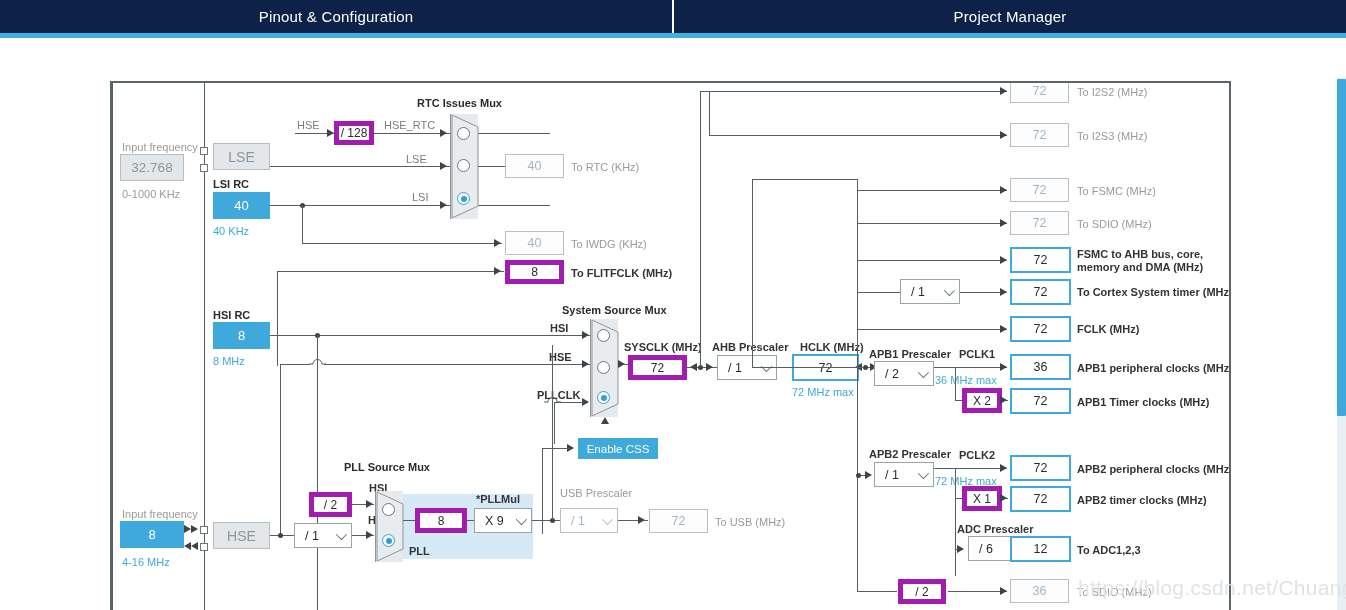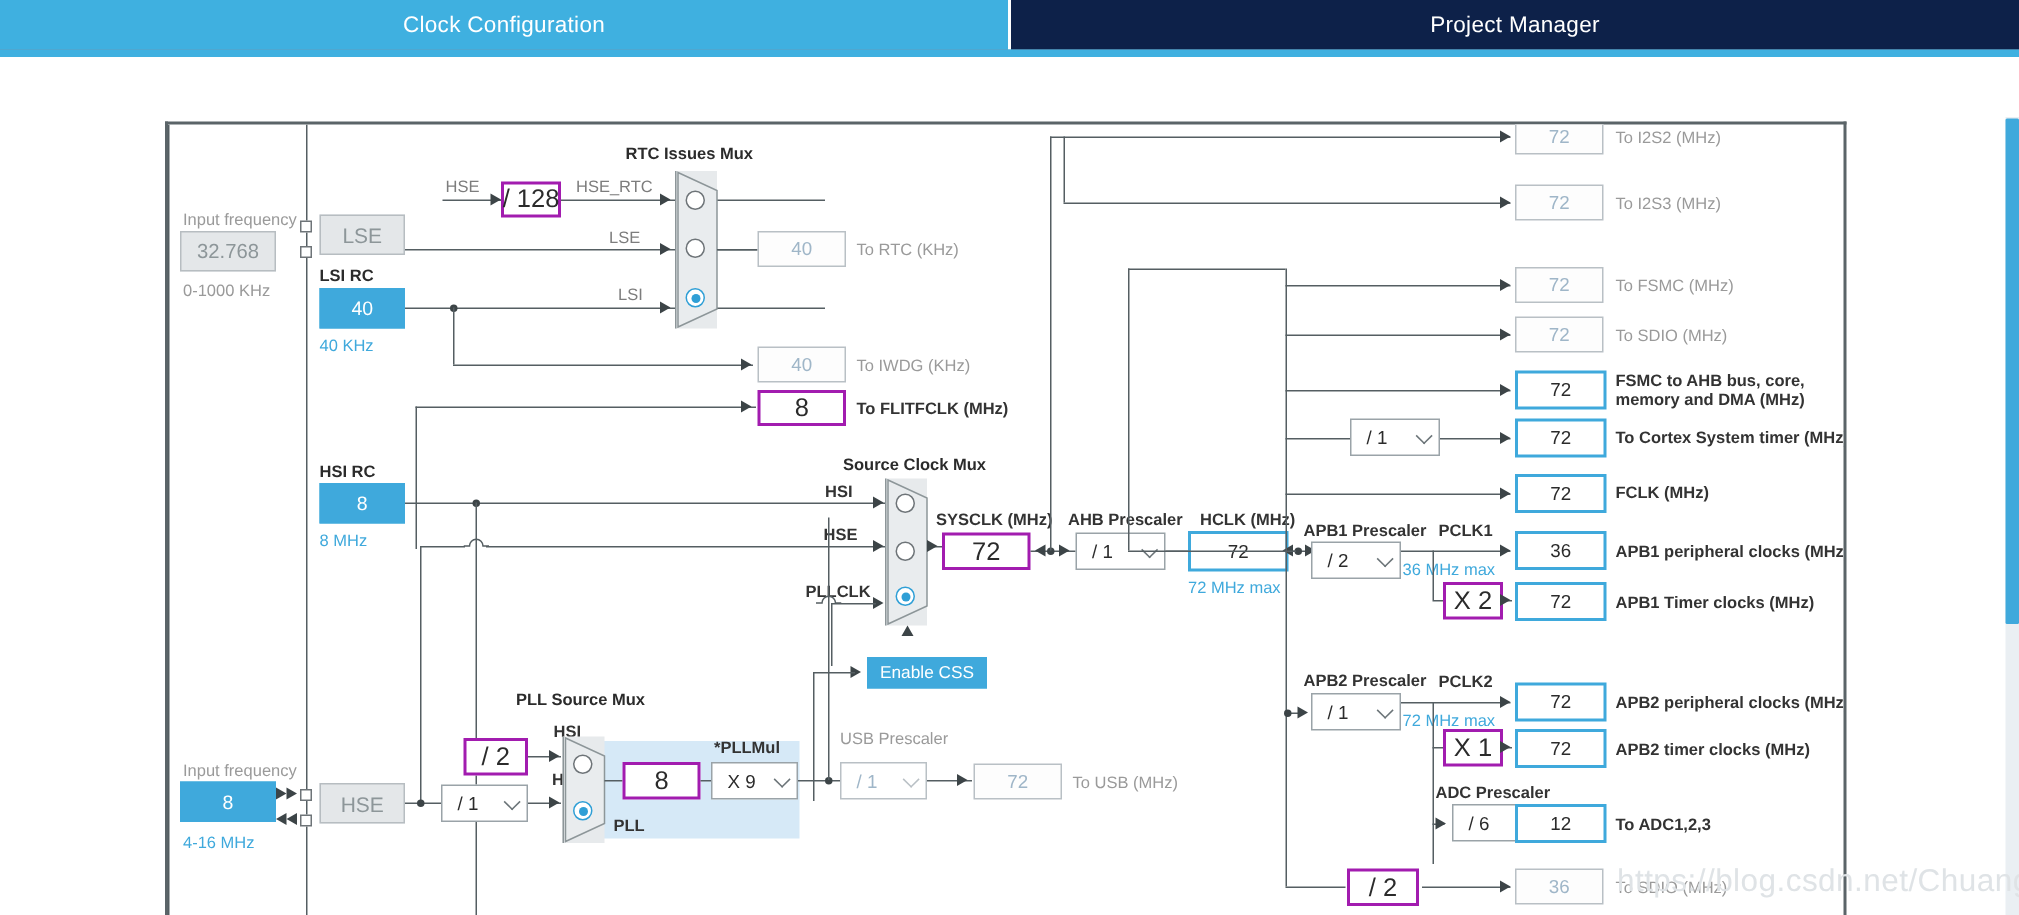--- a/index.html
+++ b/index.html
@@ -90,21 +90,21 @@
   .box.hi  { border: 2px solid #3fa9dc; color: #2b2b2b; }
   .box.accent {
     background: #3fa9dc; border: 1px solid #3fa9dc; color: #ffffff; font-size: 13px;
   }
   .box.gray {
     background: #e4e7e9; border: 1px solid #b7bdc1; color: #8d9699; font-size: 14px;
   }
   .box.grayin {
     background: #e4e7e9; border: 1px solid #b7bdc1; color: #8d9699; font-size: 13.5px;
   }
-  .box.plain { border: 2px solid #a21caf; font-size: 17px; }
+  .box.plain { border: 5px solid #a21caf; font-size: 12px; }
 
   
   .sel {
     position: absolute; display: flex; align-items: center;
     border: 1px solid #9aa3a8; background: #ffffff;
     font-size: 12.5px; color: #2b2b2b; cursor: pointer;
     padding-left: 10px;
   }
   .sel .chev {
     position: absolute; right: 7px; top: 50%; width: 8px; height: 8px;
@@ -170,21 +170,21 @@
   #watermark {
     position: absolute; left: 1078px; top: 576px;
     font-size: 21px; color: #dfe3e6; white-space: nowrap;
     letter-spacing: .3px; pointer-events: none;
   }
 </style>
 </head>
 <body>
 
 <div id="tabbar">
-  <div class="tab active">Clock Configuration</div>
+  <div class="tab">Pinout &amp; Configuration</div>
   <div class="tab">Project Manager</div>
 </div>
 <div id="tabstrip"></div>
 
 <div id="toolbar">
   <div class="tb-icon" style="left:371px">
     <svg width="20" height="20" viewBox="0 0 20 20">
       <path d="M4 10 L8 6 M4 10 L8 14 M4 10 H14 V16" fill="none" stroke="#3fa9dc" stroke-width="1.6"></path>
     </svg>
   </div>
@@ -295,21 +295,21 @@
 
   <div class="hline" style="left:168px; top:281px; width:30px;"></div>
   <div class="hline" style="left:212px; top:281px; width:335px;"></div>
   <svg style="position:absolute; left:197px; top:274px;" width="17" height="9">
     <path d="M0 7 L4 7 A4.5 4.5 0 0 1 13 7 L17 7" fill="none" stroke="#555e62" stroke-width="1"></path>
   </svg>
   <div class="dot" style="left:534px; top:279px;"></div>
   <div class="arrow" style="left:470px; top:277px;"></div>
   <div class="vline" style="left:168px; top:281px; height:170px;"></div>
 
-  <div class="lbl bold" style="left:450px; top:221px;">Source Clock Mux</div>
+  <div class="lbl bold" style="left:450px; top:221px;">System Source Mux</div>
   <div class="lbl dark" style="left:438px; top:239px;">HSI</div>
   <div class="lbl dark" style="left:437px; top:268px;">HSE</div>
   <div class="lbl dark" style="left:425px; top:306px;">PLLCLK</div>
 
   <div class="mux" style="left:478px; top:236px; width:28px; height:98px;">
     <svg width="28" height="98" viewBox="0 0 28 98" style="position:absolute;left:0;top:0;">
       <polygon points="1,1 27,13 27,85 1,97" fill="#e9ecee" stroke="#8d9699" stroke-width="1"></polygon>
     </svg>
     <div class="radio" style="left:6px; top:10px;"></div>
     <div class="radio" style="left:6px; top:42px;"></div>

